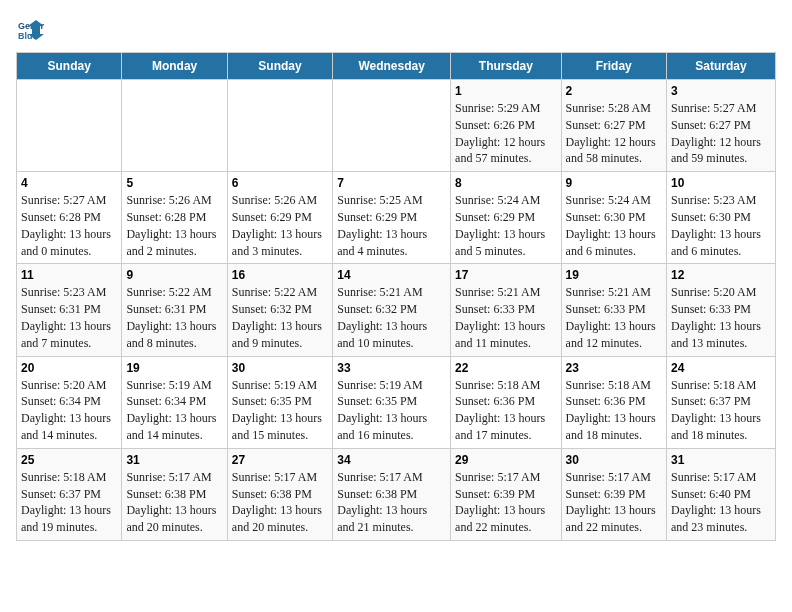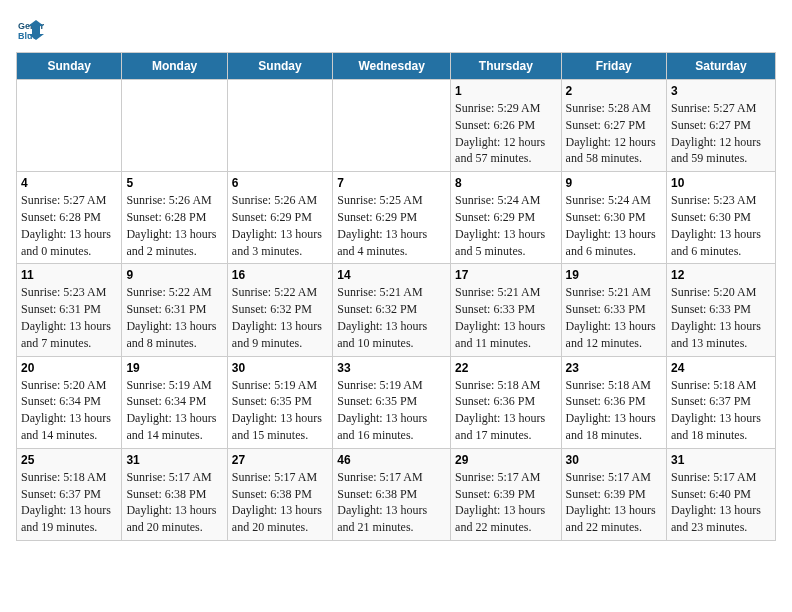--- a/index.html
+++ b/index.html
@@ -235,21 +235,21 @@
         </td>
         <td>
           <span class="day-number">31</span>
           <div class="day-info">Sunrise: 5:17 AM<br>Sunset: 6:38 PM<br>Daylight: 13 hours and 20 minutes.</div>
         </td>
         <td>
           <span class="day-number">27</span>
           <div class="day-info">Sunrise: 5:17 AM<br>Sunset: 6:38 PM<br>Daylight: 13 hours and 20 minutes.</div>
         </td>
         <td>
-          <span class="day-number">46</span>
+          <span class="day-number">34</span>
           <div class="day-info">Sunrise: 5:17 AM<br>Sunset: 6:38 PM<br>Daylight: 13 hours and 21 minutes.</div>
         </td>
         <td>
           <span class="day-number">29</span>
           <div class="day-info">Sunrise: 5:17 AM<br>Sunset: 6:39 PM<br>Daylight: 13 hours and 22 minutes.</div>
         </td>
         <td>
           <span class="day-number">30</span>
           <div class="day-info">Sunrise: 5:17 AM<br>Sunset: 6:39 PM<br>Daylight: 13 hours and 22 minutes.</div>
         </td>

